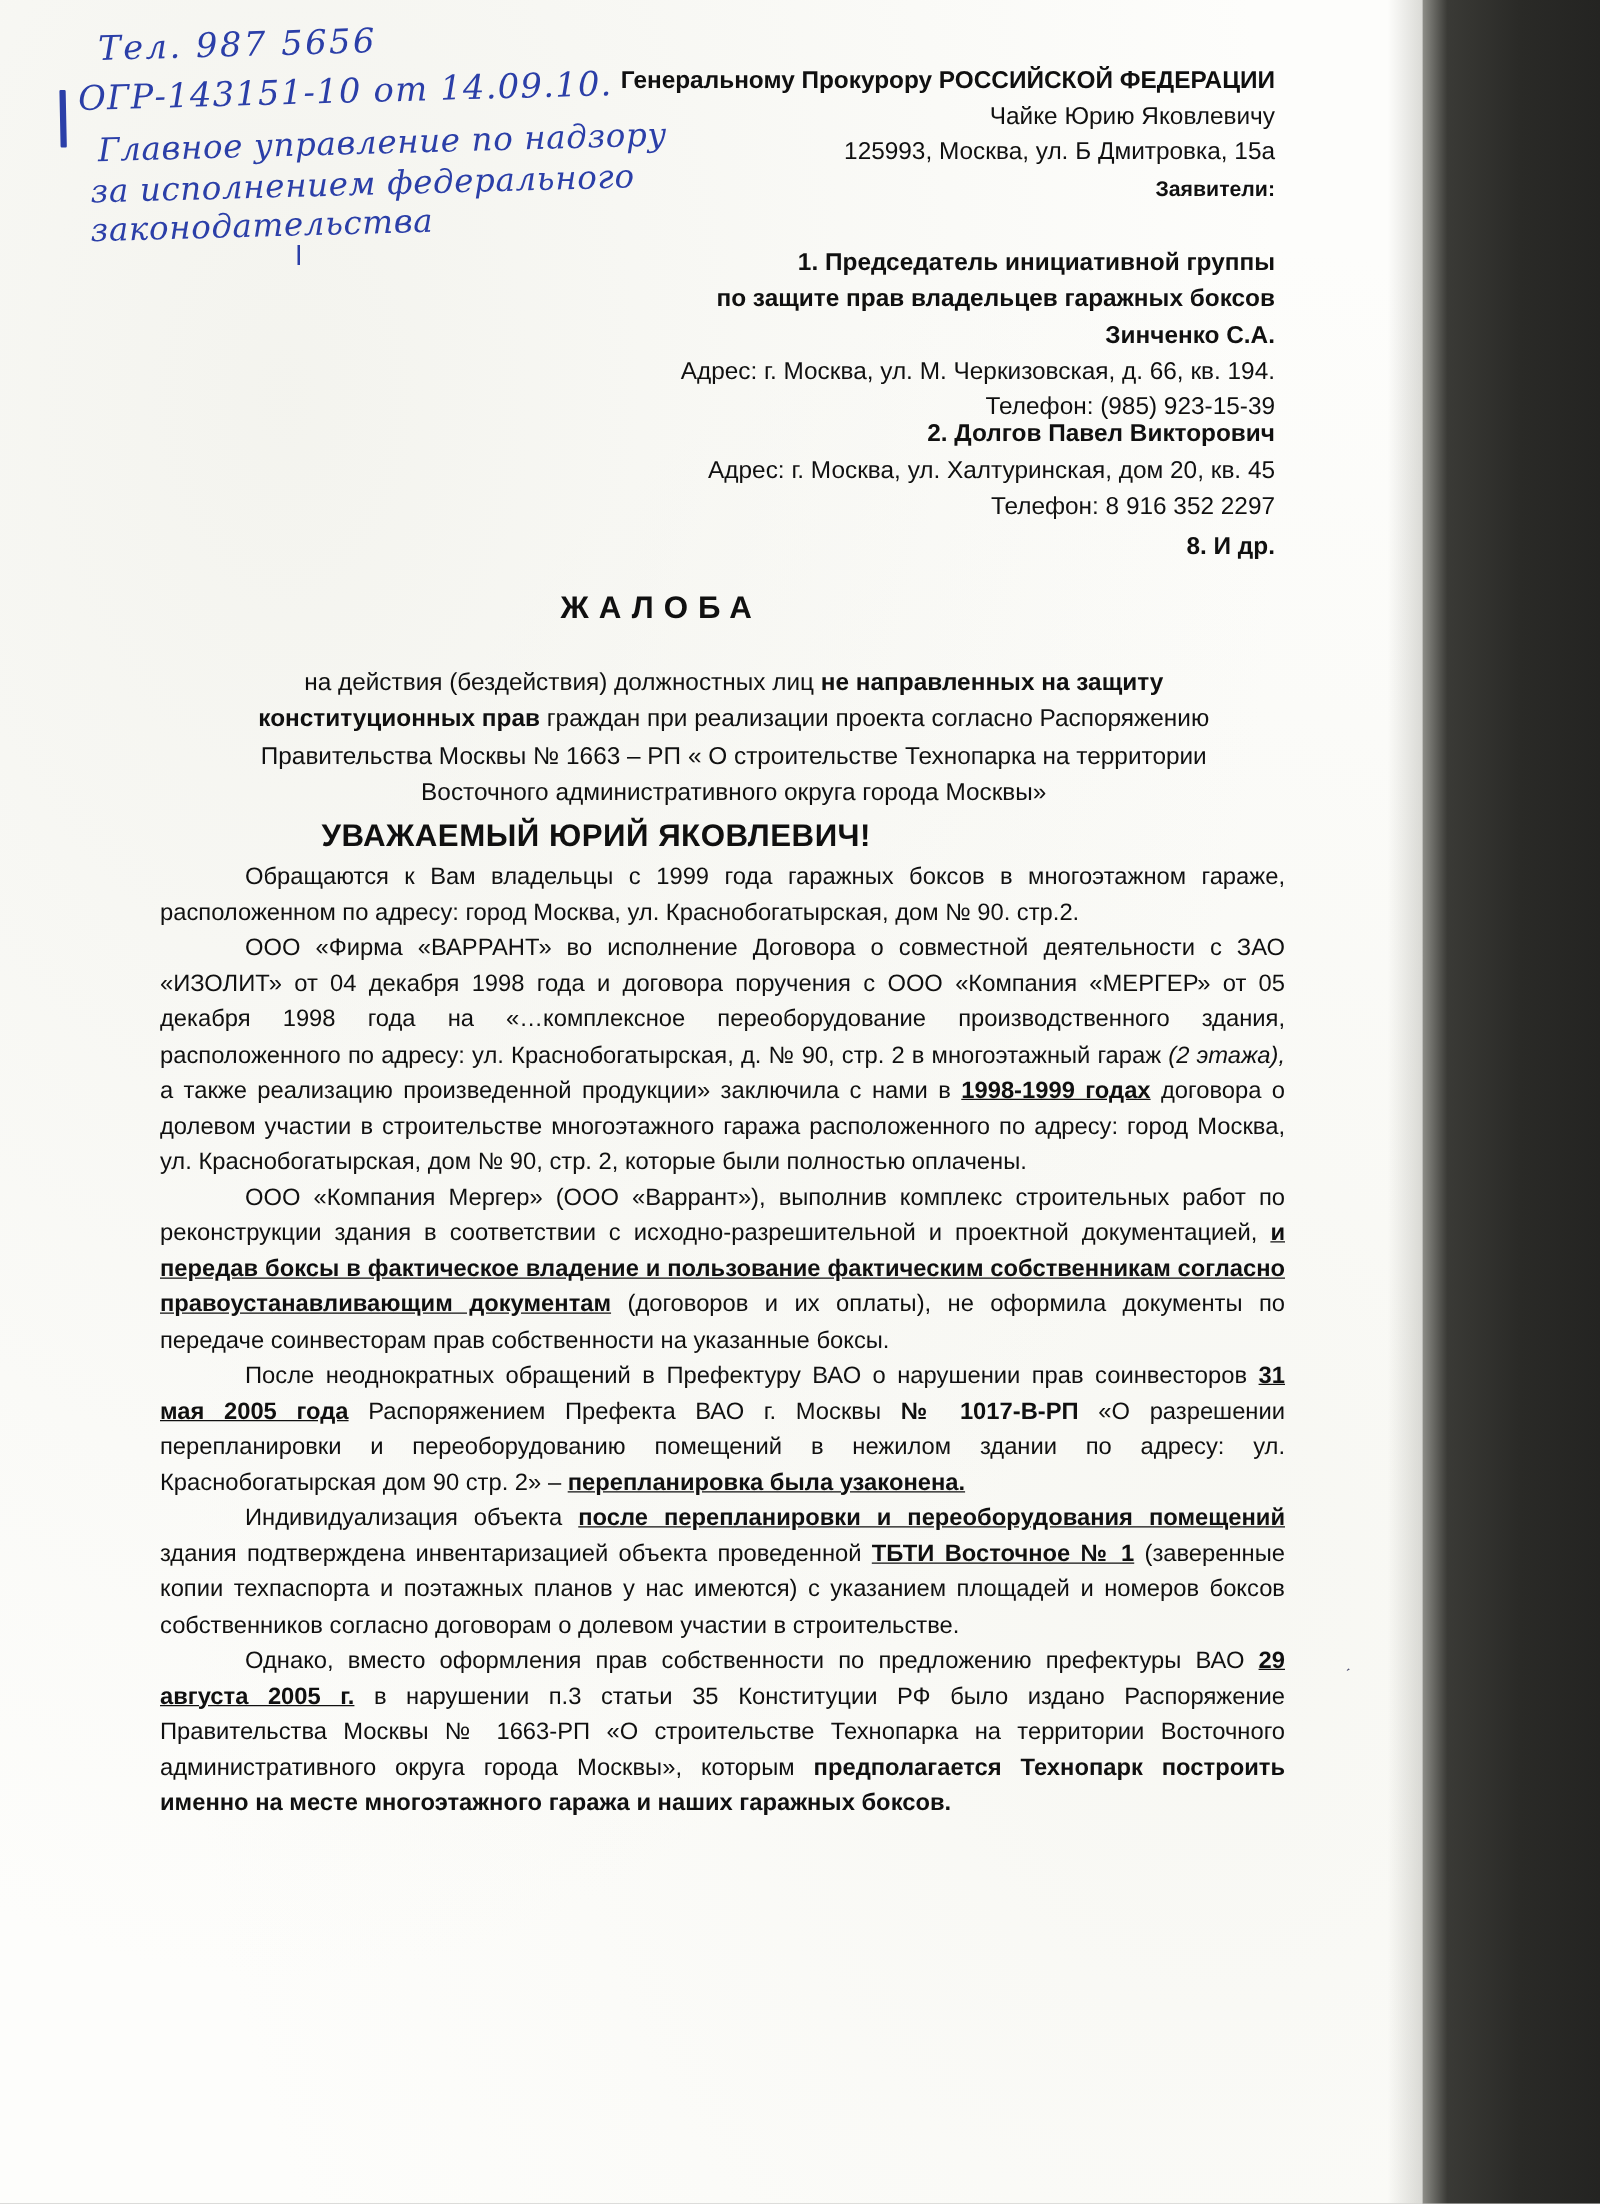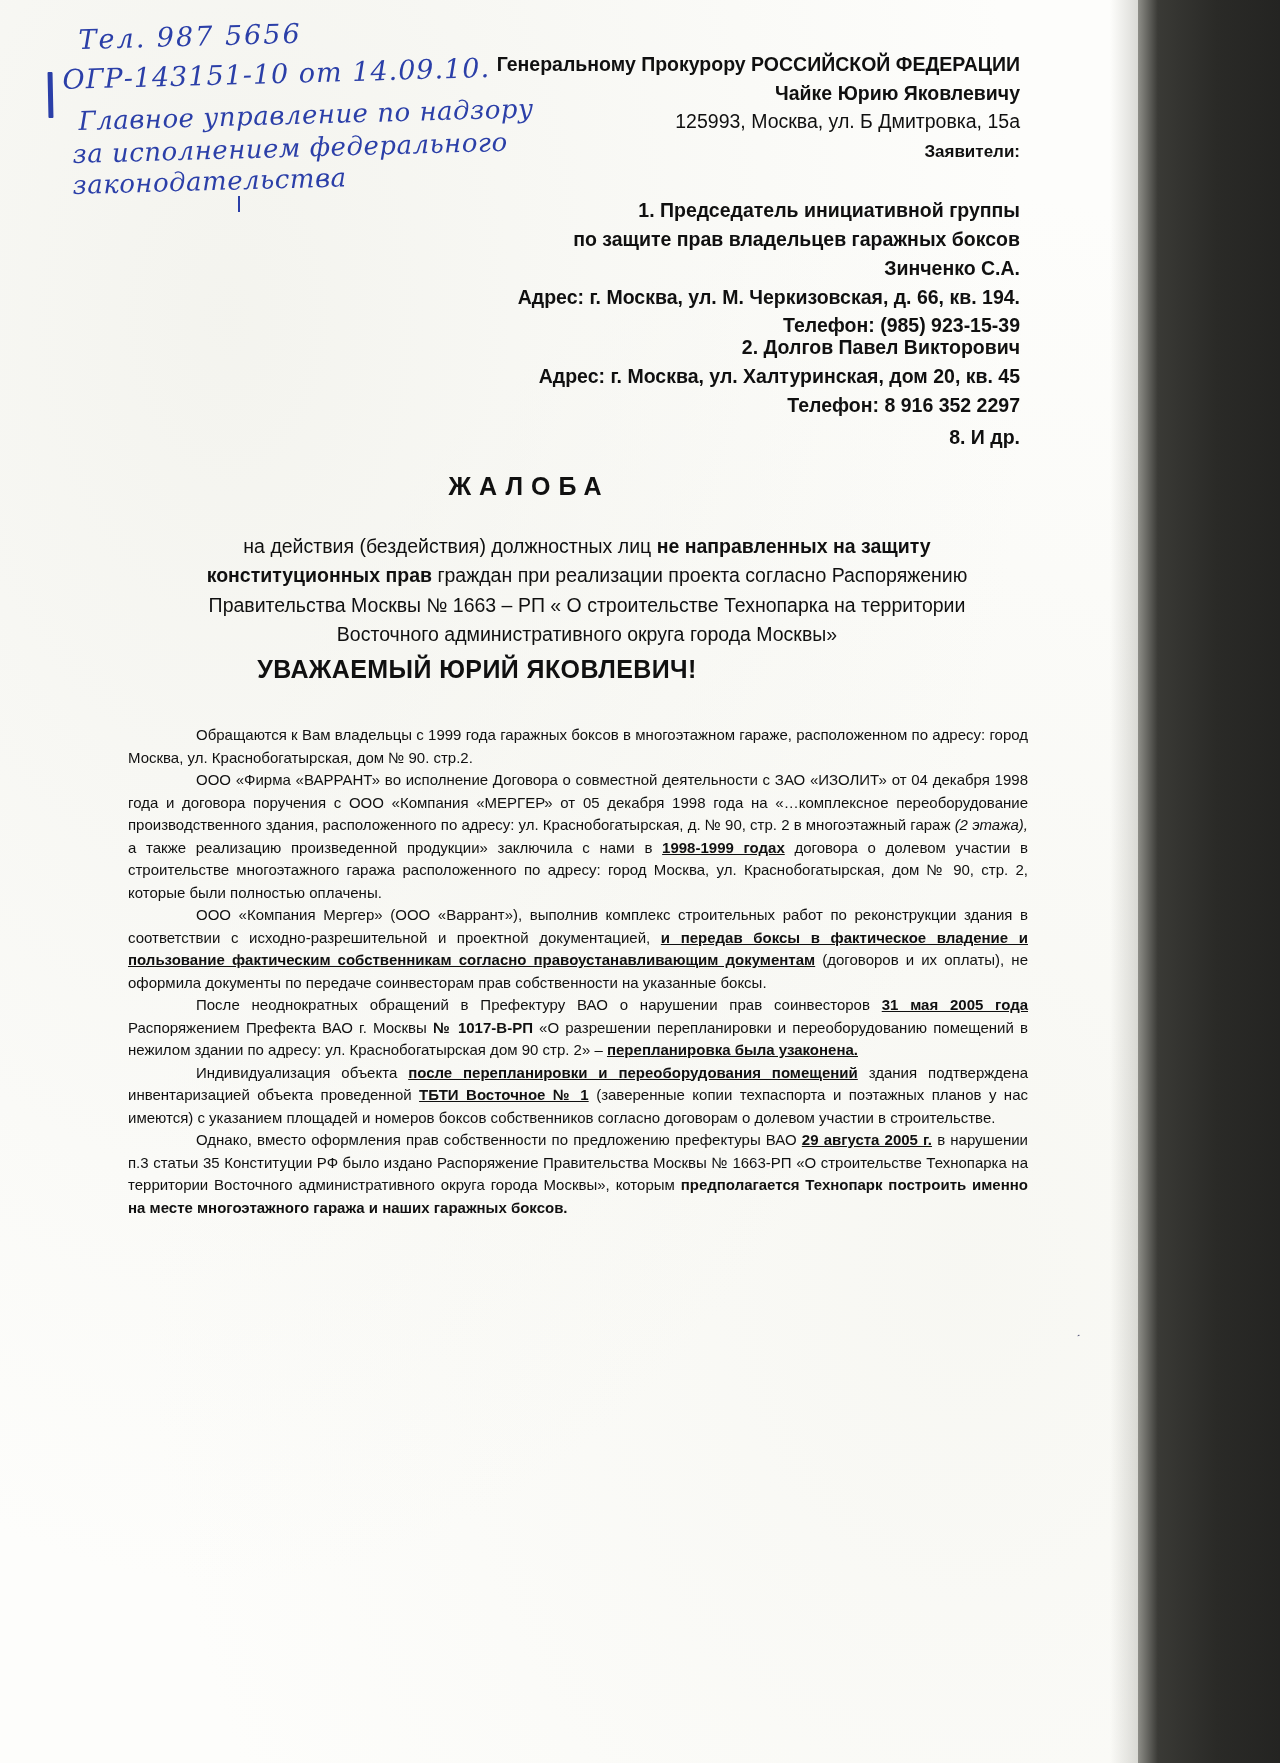--- a/index.html
+++ b/index.html
@@ -91,21 +91,21 @@
   .addressee {
     position: absolute;
     left: 440px;
     top: 50px;
     width: 580px;
     text-align: right;
     font-size: 19.5px;
     line-height: 1.47;
   }
   .addressee .l1 { font-weight: bold; }
-  .addressee .l2 { font-weight: bold; }
+  .addressee .l2 { font-weight: normal; }
   .addressee .l3 { font-weight: normal; }
 
   .applicants-label {
     position: absolute;
     left: 440px;
     top: 142px;
     width: 580px;
     text-align: right;
     font-size: 17px;
     font-weight: bold;
@@ -113,21 +113,21 @@
 
   .applicant {
     position: absolute;
     width: 600px;
     text-align: right;
     font-size: 19.5px;
     line-height: 1.48;
     left: 420px;
   }
   .applicant .bold { font-weight: bold; display: block; }
-  .applicant .norm { font-weight: bold; display: block; }
+  .applicant .norm { font-weight: normal; display: block; }
   .applicant-1 { top: 196px; }
   .applicant-2 { top: 333px; }
   .applicant-3 {
     position: absolute;
     left: 420px;
     top: 426px;
     width: 600px;
     text-align: right;
     font-size: 19.5px;
     font-weight: bold;
@@ -163,23 +163,23 @@
     text-align: center;
     font-size: 25px;
     font-weight: bold;
     letter-spacing: 0.4px;
   }
 
   
   .body-text {
     position: absolute;
     left: 128px;
-    top: 724px;
+    top: 688px;
     width: 900px;
-    font-size: 15px;
+    font-size: 19px;
     line-height: 1.50;
     text-align: justify;
   }
   .body-text p {
     margin: 0 0 0 0;
     text-indent: 68px;
   }
   .body-text b { font-weight: bold; }
   .body-text i { font-style: italic; }
   .bu { font-weight: bold; text-decoration: underline; }

